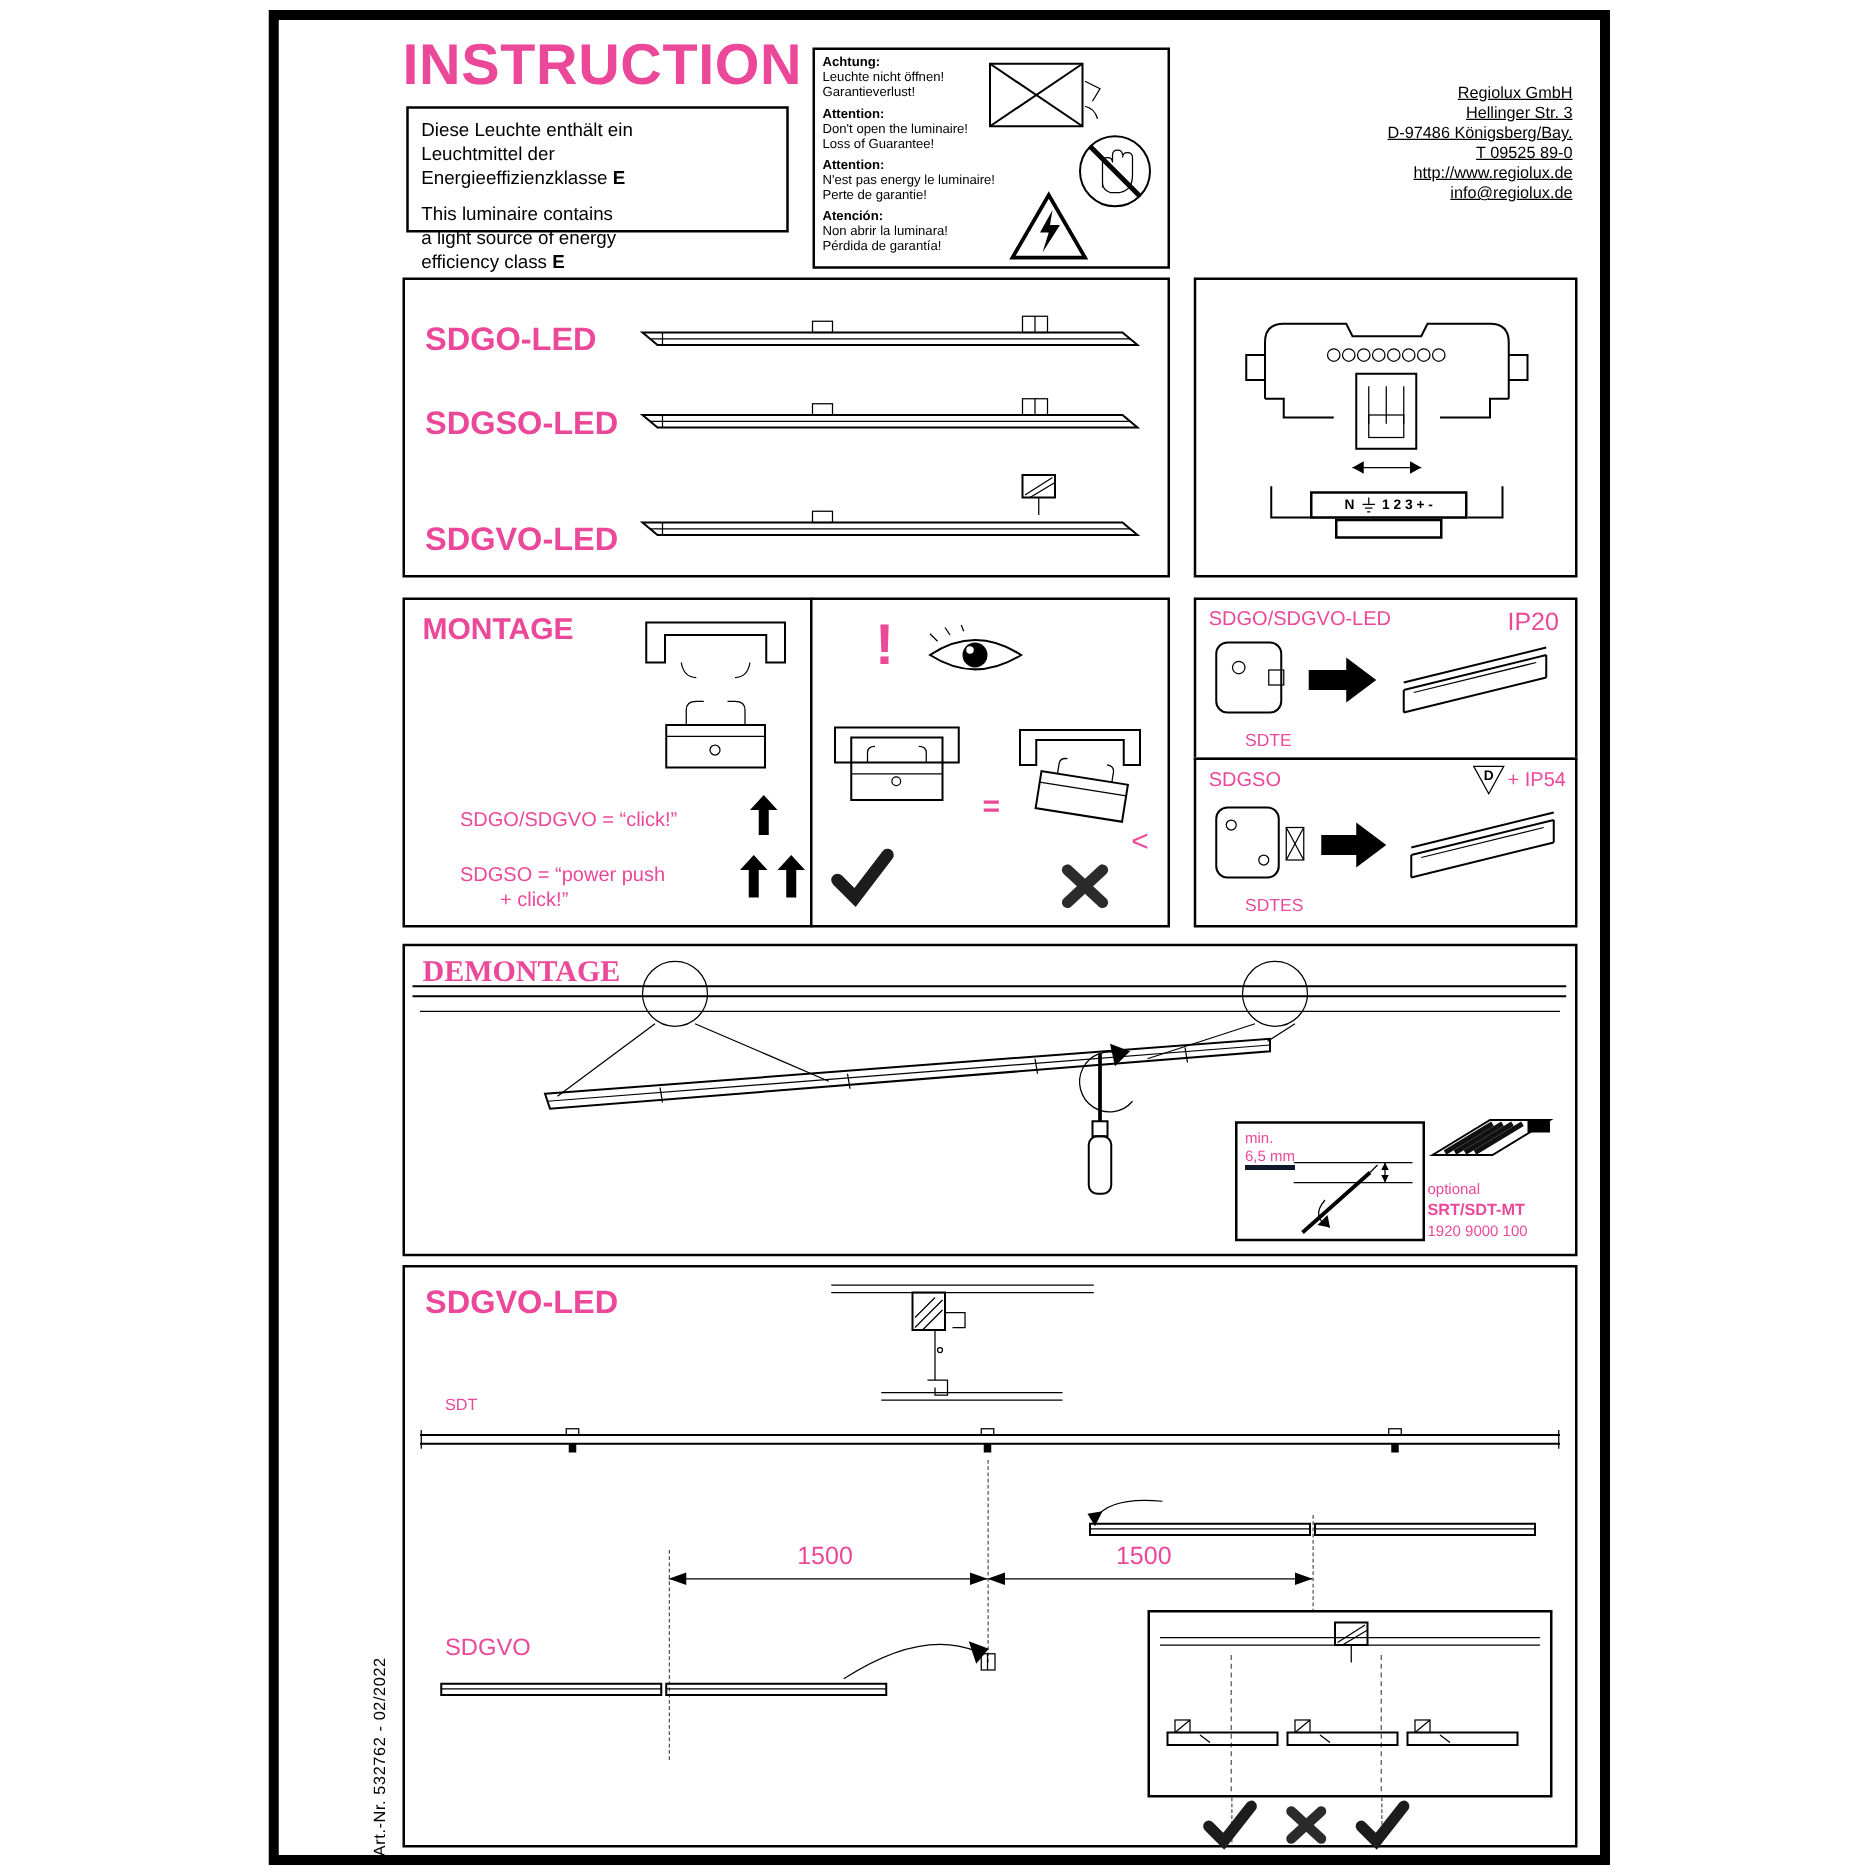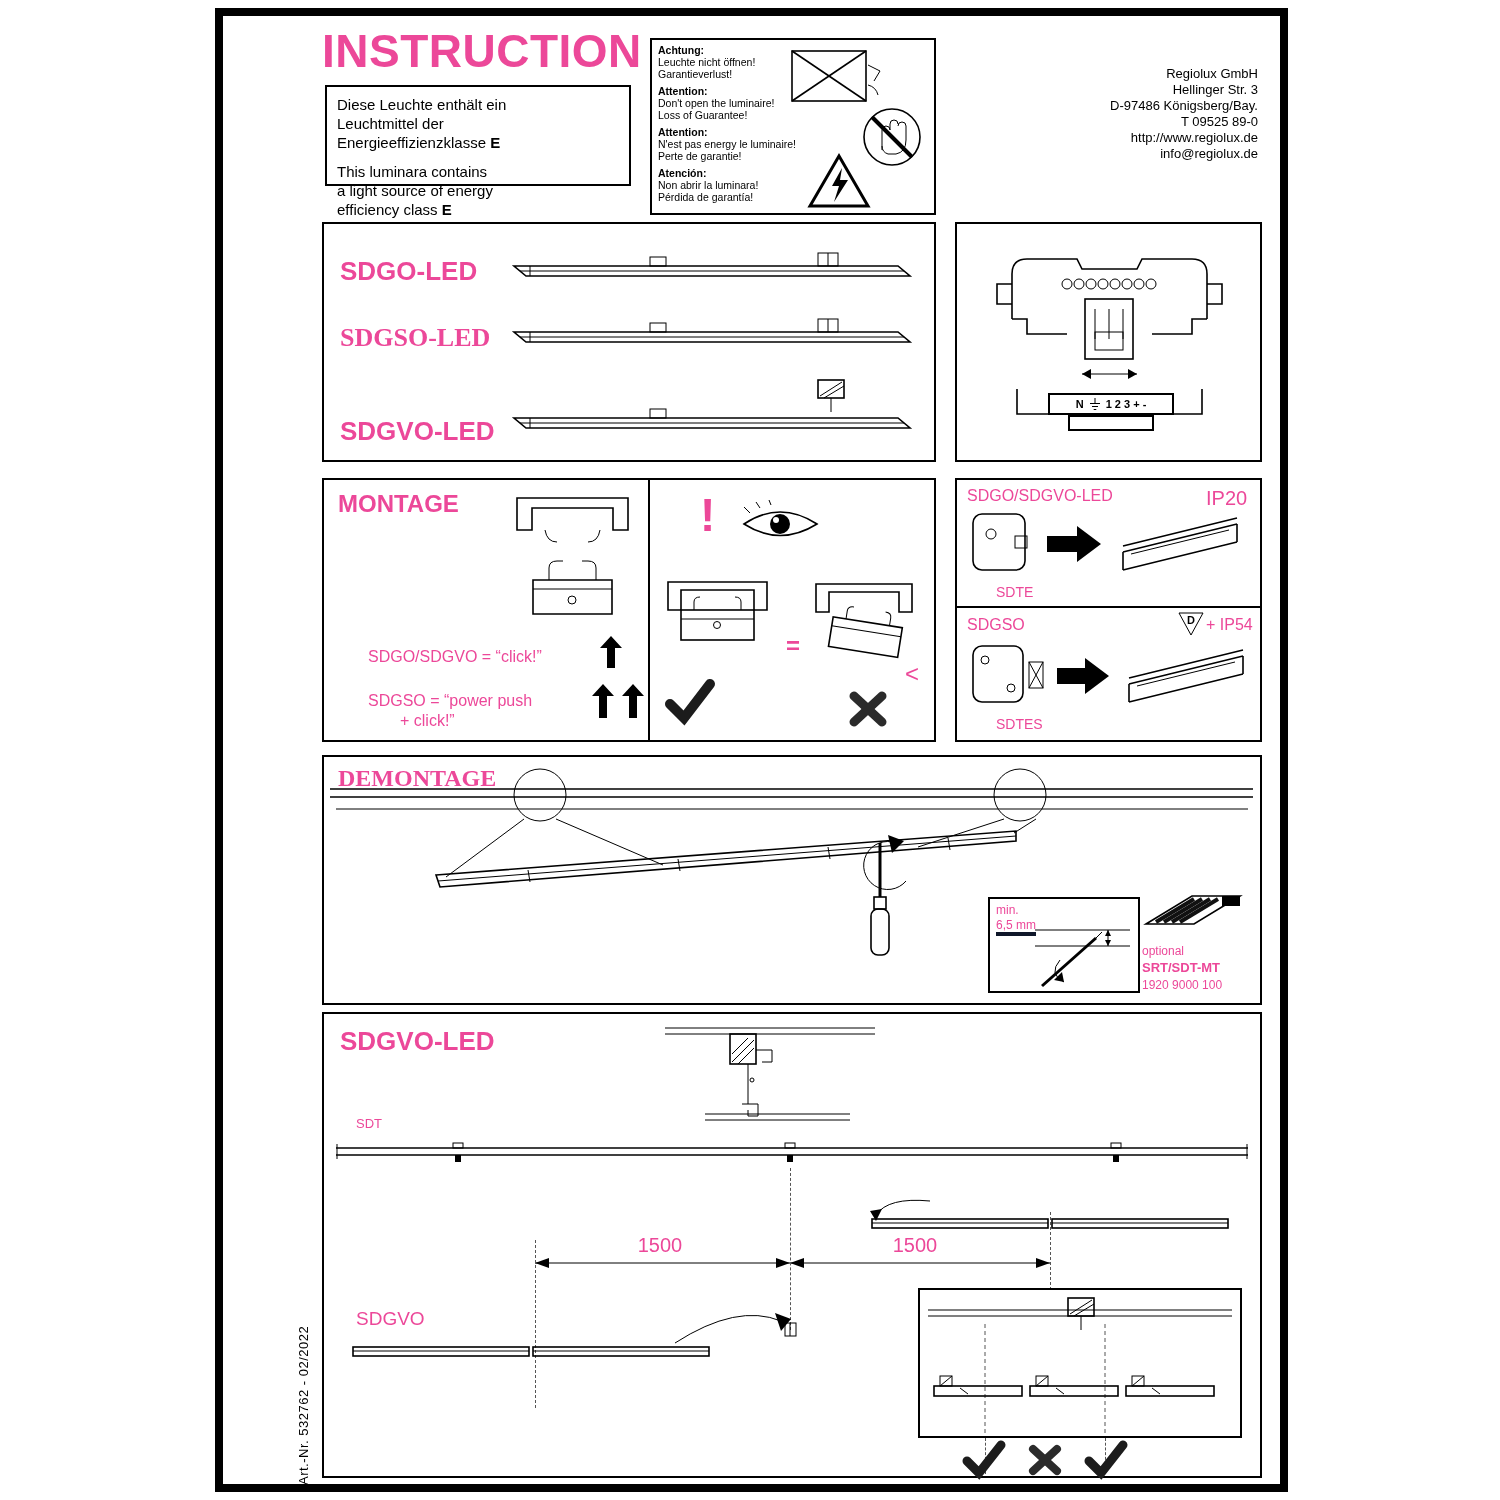--- a/index.html
+++ b/index.html
@@ -25,21 +25,21 @@
   <div class="frame"></div>
 
   <div class="t b" style="left:322px;top:24px;font-size:46px;letter-spacing:.5px;">INSTRUCTION</div>
 
   <div class="box" style="left:325px;top:85px;width:306px;height:101px;padding:8px 10px;font-size:15px;line-height:19px;">
     <div><span>Diese Leuchte enthält ein</span></div>
     <div><span>Leuchtmittel der</span></div>
     <div><span>Energieeffizienzklasse</span>
          <span class="b">E</span></div>
     <div style="height:10px;"></div>
-    <div><span>This luminara contains</span></div>
+    <div><span>This luminaire contains</span></div>
     <div><span>a light source of energy</span></div>
     <div><span>efficiency class</span>
          <span class="b">E</span></div>
   </div>
 
   <div class="box" style="left:650px;top:38px;width:286px;height:177px;"></div>
   <div class="abs" style="left:658px;top:44px;width:138px;font-size:10.5px;line-height:12px;">
     <div style="margin-bottom:5px;">
       <div class="b">Achtung:</div>
       <div>Leuchte nicht öffnen!</div>
@@ -71,32 +71,32 @@
   <svg class="abs" style="left:852px;top:106px;" width="80" height="62" viewBox="0 0 80 62">
     <circle cx="40" cy="31" r="28" class="ln"></circle>
     <path d="M30,44 V24 q0,-4 4,-4 t4,4 m0,0 v-6 q0,-4 4,-4 t4,4 m0,2 q0,-4 4,-4 t4,4 v14 q0,12 -10,14 h-8 q-6,-2 -6,-8" class="thin"></path>
     <line x1="20" y1="11" x2="60" y2="51" class="ln" style="stroke-width:4;"></line>
   </svg>
   <svg class="abs" style="left:806px;top:152px;" width="66" height="60" viewBox="0 0 66 60">
     <path d="M33,4 L62,54 H4 Z" class="ln" style="stroke-width:3;"></path>
     <polygon points="36,16 26,34 33,34 28,50 42,28 34,28" class="fill"></polygon>
   </svg>
 
-  <div class="abs" style="left:1000px;top:66px;width:258px;text-align:right;font-size:13px;line-height:16px;">
+  <div class="abs" style="left:1000px;top:66px;width:258px;text-align:right;font-size:13px;line-height:16px;text-decoration:underline;">
     <div>Regiolux GmbH</div>
     <div>Hellinger Str. 3</div>
     <div>D-97486 Königsberg/Bay.</div>
     <div>T 09525 89-0</div>
     <div>http://www.regiolux.de</div>
     <div>info@regiolux.de</div>
   </div>
 
   <div class="box" style="left:322px;top:222px;width:614px;height:240px;"></div>
   <div class="t b" style="left:340px;top:256px;font-size:26px;">SDGO-LED</div>
-  <div class="t b" style="left:340px;top:323px;font-size:26px;font-family:Liberation Serif, serif;">SDGSO-LED</div>
+  <div class="t b" style="left:340px;top:323px;font-size:26px;">SDGSO-LED</div>
   <div class="t b" style="left:340px;top:416px;font-size:26px;">SDGVO-LED</div>
   <svg class="abs" style="left:500px;top:240px;" width="420" height="52" viewBox="0 0 420 52">
     <path d="M14,26 H398 L410,36 H26 Z" class="ln"></path>
       <line x1="20" y1="31" x2="404" y2="31" class="thin"></line>
     <rect x="150" y="17" width="16" height="9" class="thin"></rect>
       <rect x="318" y="13" width="20" height="13" class="thin"></rect>
     <line x1="328" y1="13" x2="328" y2="26" class="thin"></line>
       <line x1="30" y1="26" x2="30" y2="36" class="thin"></line>
   </svg>
   <svg class="abs" style="left:500px;top:306px;" width="420" height="52" viewBox="0 0 420 52">

